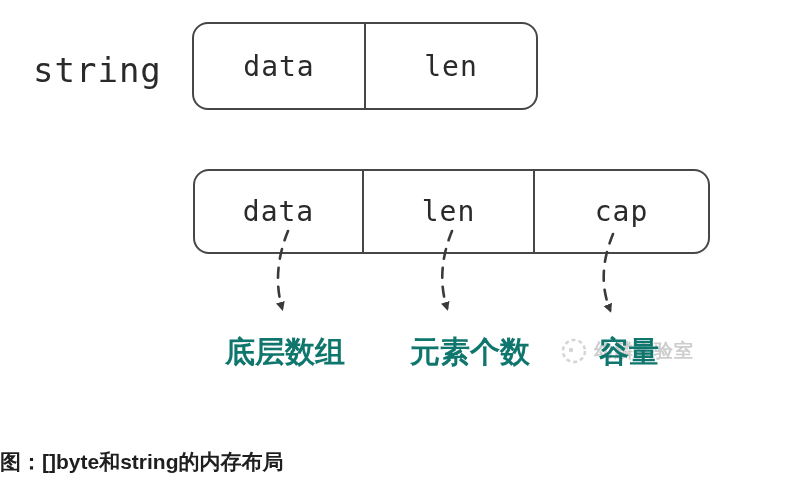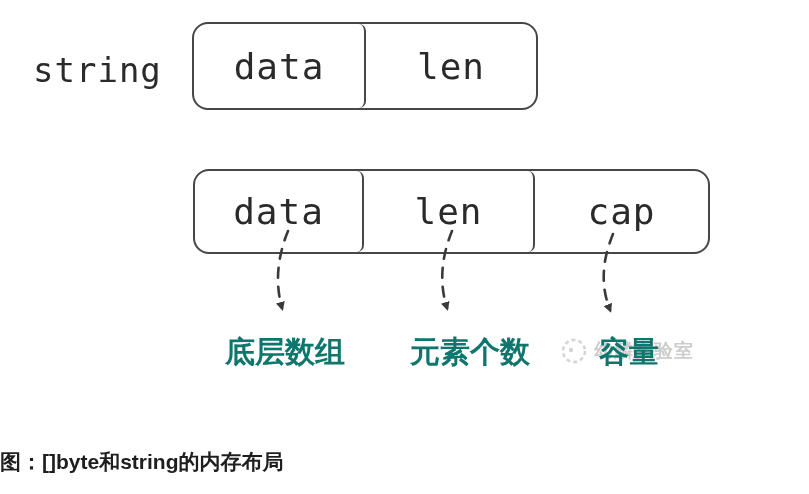--- a/index.html
+++ b/index.html
@@ -38,25 +38,24 @@
     border:2px solid #474747;
     border-radius:16px;
     background:var(--background);
   }
   .string-box{left:192px;top:22px;width:346px;height:88px;}
   .slice-box{left:193px;top:169px;width:517px;height:85px;}
   .cell{
     display:flex;
     align-items:center;
     justify-content:center;
-    font-size:36px;
+    font-size:28px;
     letter-spacing:1px;
     color:#2a2a2a;
     border-right:2px solid #474747;
-    border-radius:7px;
   }
   .cell:last-child{border-right:none;}
   .string-box .cell{width:172px;}
   .string-box .cell:last-child{flex:1;}
   .slice-box .cell{width:169px;}
   .slice-box .cell:nth-child(2){width:171px;}
   .slice-box .cell:last-child{flex:1;}
   
   .arrows{
     position:absolute;

